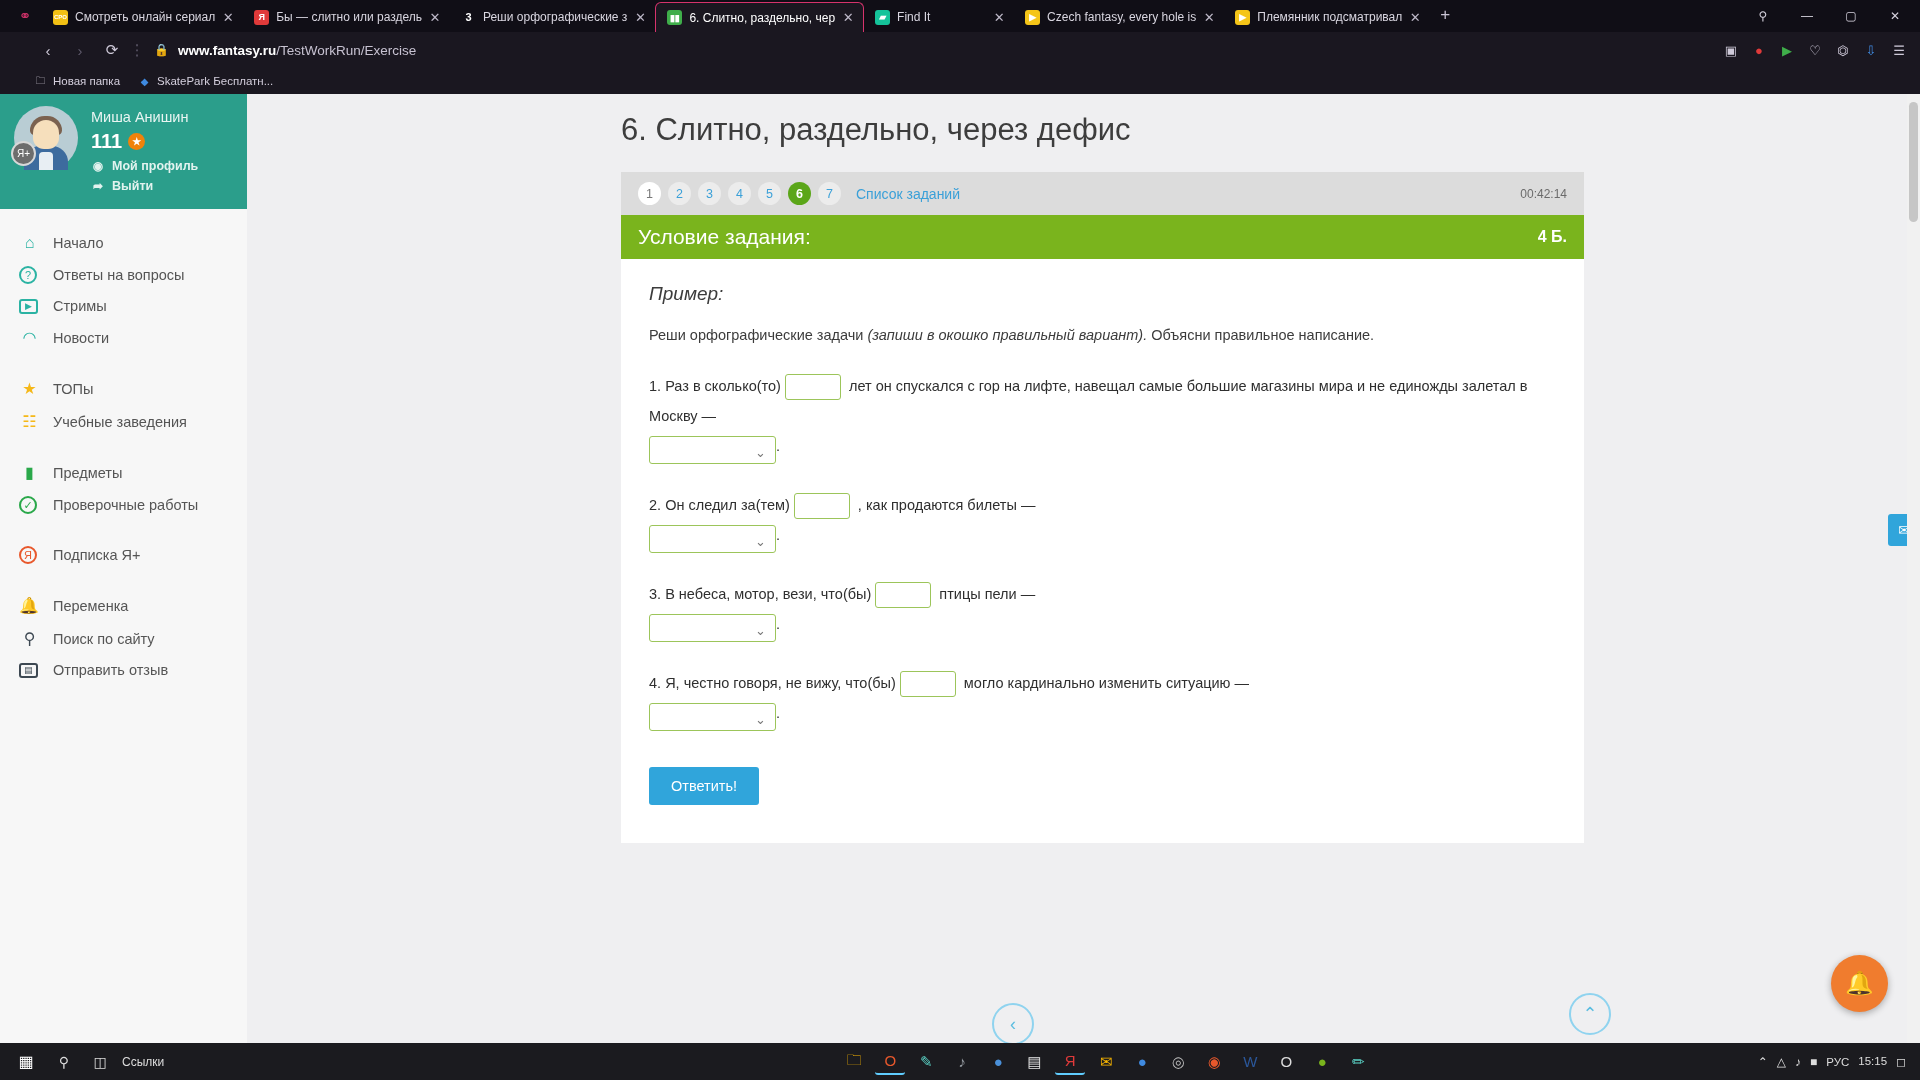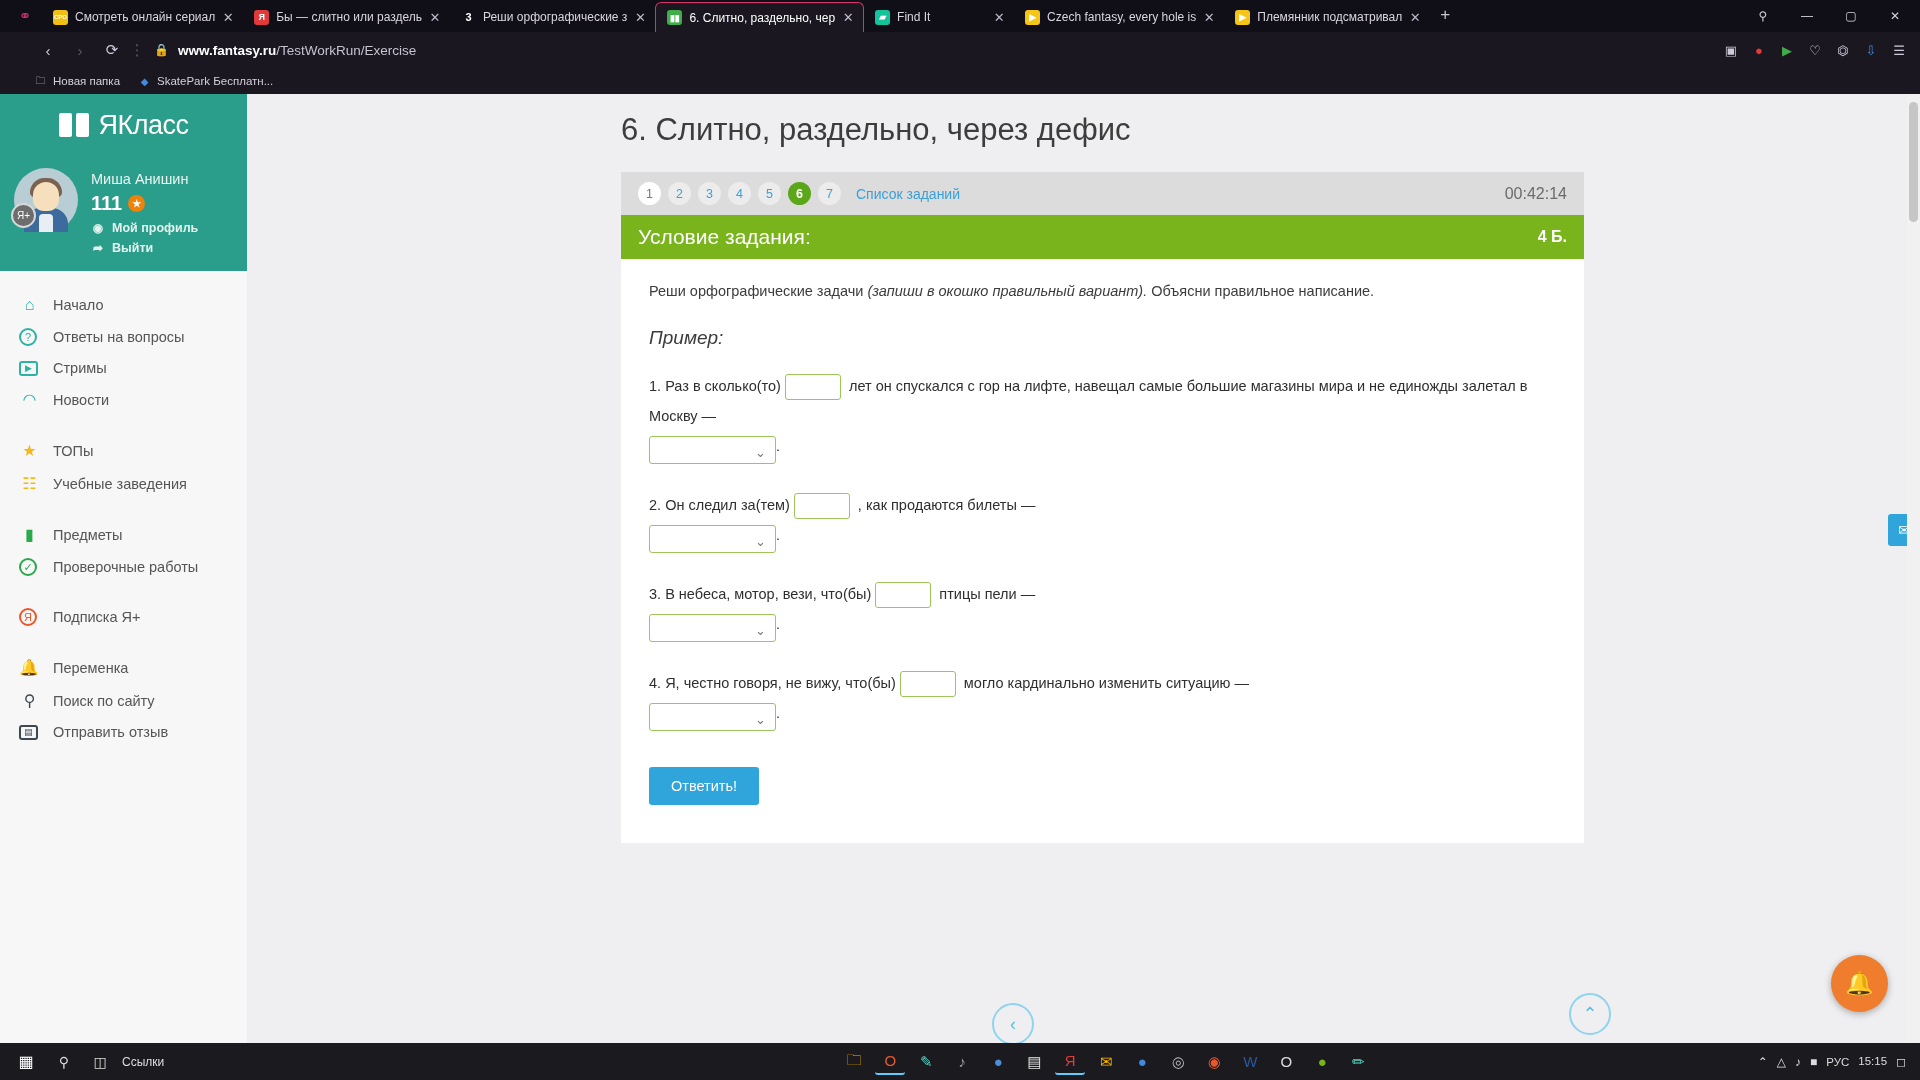--- a/index.html
+++ b/index.html
@@ -193,21 +193,21 @@
   }
   .pg-num {
     width: 23px; height: 23px; border-radius: 50%;
     background: #ececec; color: #3aa0d8; font-size: 12.5px;
     display: flex; align-items: center; justify-content: center;
     margin-right: 7px;
   }
   .pg-num.first { background: #fff; color: #777; }
   .pg-num.current { background: #5ba619; color: #fff; font-weight: 600; }
   #pg-list-link { color: #3aa0d8; font-size: 14px; margin-left: 8px; }
-  #timer { margin-left: auto; color: #6b6b6b; font-size: 16px; }
+  #timer { margin-left: auto; color: #6b6b6b; font-size: 12px; }
 
   #task-header {
     background: #7ab41d; height: 44px; display: flex; align-items: center;
     padding: 0 17px; justify-content: space-between;
   }
   #task-header-title { color: #fff; font-size: 21px; }
   #task-points { color: #fff; font-size: 16px; font-weight: bold; }
 
   #task-body { background: #fff; padding: 24px 28px 38px 28px; }
   #task-instruction { font-size: 14.5px; color: #3c3c3c; margin-bottom: 28px; }
@@ -370,24 +370,20 @@
       <div class="bookmark">
         <span class="bm-icon" style="color: rgb(63, 138, 224);">◆</span>
         <span>SkatePark Бесплатн...</span>
       </div>
     </div>
 </div>
 
 <div id="viewport">
 
   <div id="sidebar">
-    <div id="sidebar-logo">
-      <div id="logo-book"></div>
-      <div id="logo-text">ЯКласс</div>
-    </div>
     <div id="sidebar-profile">
       <div id="avatar">
         <div id="avatar-body"></div>
         <div id="avatar-shirt"></div>
         <div id="avatar-hair"></div>
         <div id="avatar-head"></div>
         <div id="avatar-badge">Я+</div>
       </div>
       <div id="profile-info">
         <div id="profile-name">Миша Анишин</div>
@@ -491,25 +487,25 @@
           <span id="pg-list-link">Список заданий</span>
           <span id="timer">00:42:14</span>
         </div>
 
         <div id="task-header">
           <span id="task-header-title">Условие задания:</span>
           <span id="task-points">4 Б.</span>
         </div>
 
         <div id="task-body">
+          <div id="example-label">Пример:</div>
+
           <div id="task-instruction">
             <span>Реши орфографические задачи </span><i>(запиши в окошко правильный вариант).</i><span> Объясни правильное написание.</span>
           </div>
-
-          <div id="example-label">Пример:</div>
 
 
           <div id="questions">
               <div class="question"><span>1.</span> <span>Раз в сколько(то)</span><input class="q-input" type="text" style="width: 56px;"> <span>лет он спускался с гор на лифте, навещал самые большие магазины мира и не единожды залетал в Москву —</span><span class="q-line2"></span><span class="q-select"><span style="display: inline-block; padding: 4px 8px; font-size: 13px; color: rgb(51, 51, 51);"></span></span><span>.</span></div>
               <div class="question"><span>2.</span> <span>Он следил за(тем)</span><input class="q-input" type="text" style="width: 56px;"> <span>, как продаются билеты —</span><span class="q-line2"></span><span class="q-select"><span style="display: inline-block; padding: 4px 8px; font-size: 13px; color: rgb(51, 51, 51);"></span></span><span>.</span></div>
               <div class="question"><span>3.</span> <span>В небеса, мотор, вези, что(бы)</span><input class="q-input" type="text" style="width: 56px;"> <span>птицы пели —</span><span class="q-line2"></span><span class="q-select"><span style="display: inline-block; padding: 4px 8px; font-size: 13px; color: rgb(51, 51, 51);"></span></span><span>.</span></div>
               <div class="question"><span>4.</span> <span>Я, честно говоря, не вижу, что(бы)</span><input class="q-input" type="text" style="width: 56px;"> <span>могло кардинально изменить ситуацию —</span><span class="q-line2"></span><span class="q-select"><span style="display: inline-block; padding: 4px 8px; font-size: 13px; color: rgb(51, 51, 51);"></span></span><span>.</span></div>
             </div>
 
           <button id="submit-btn">Ответить!</button>

